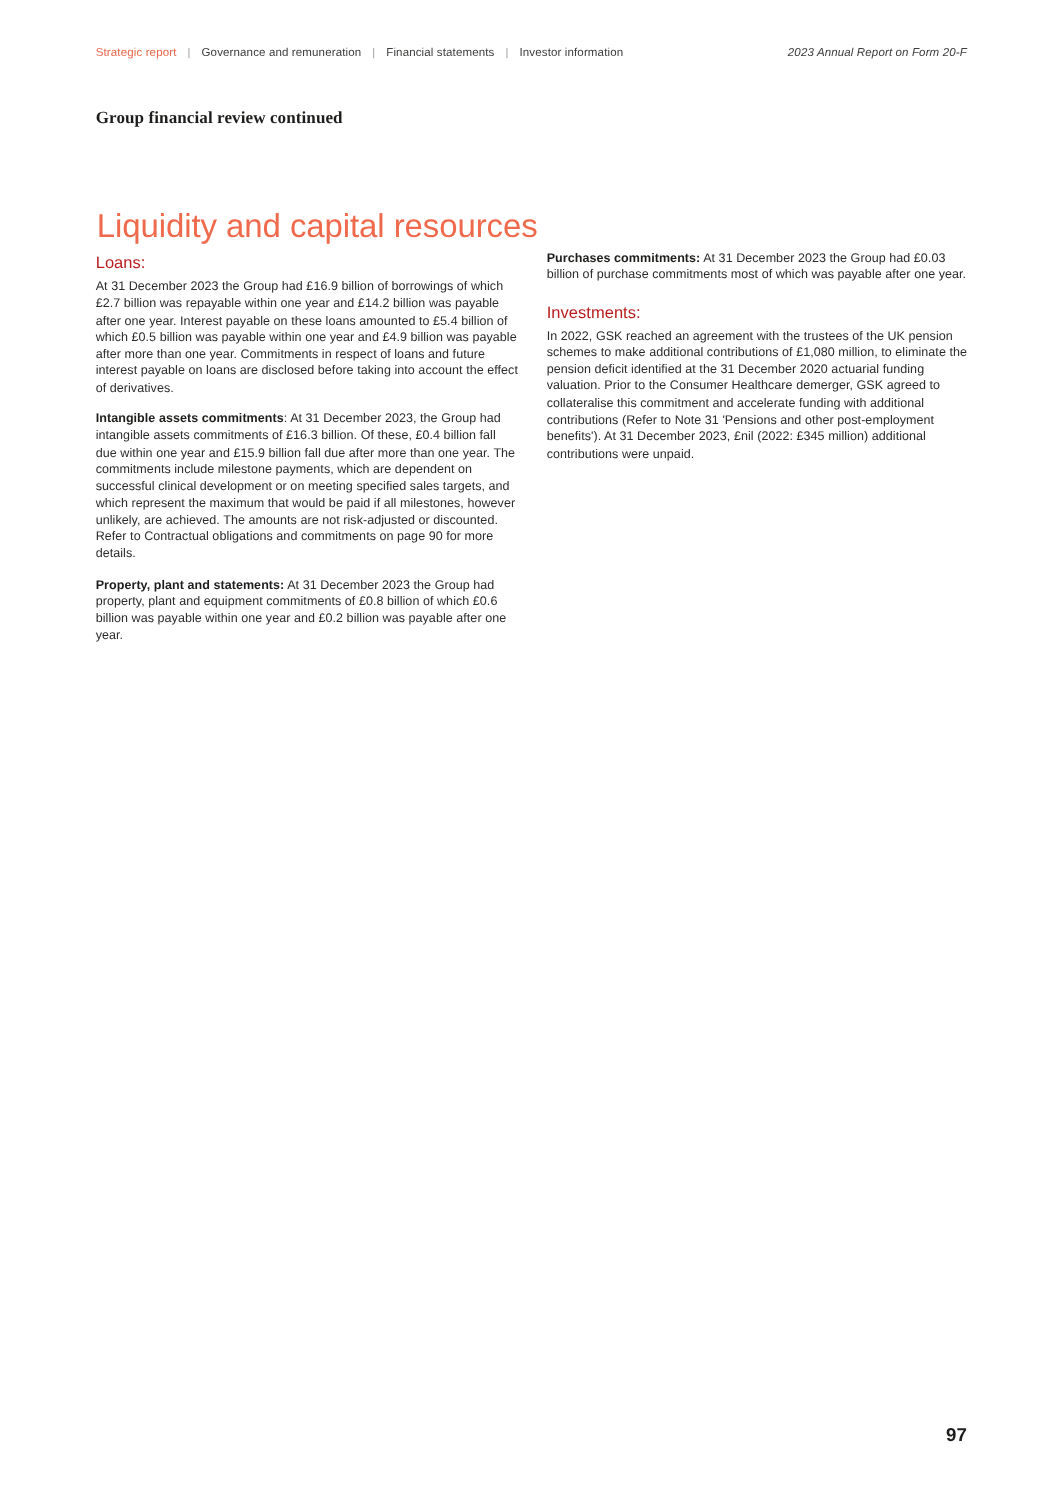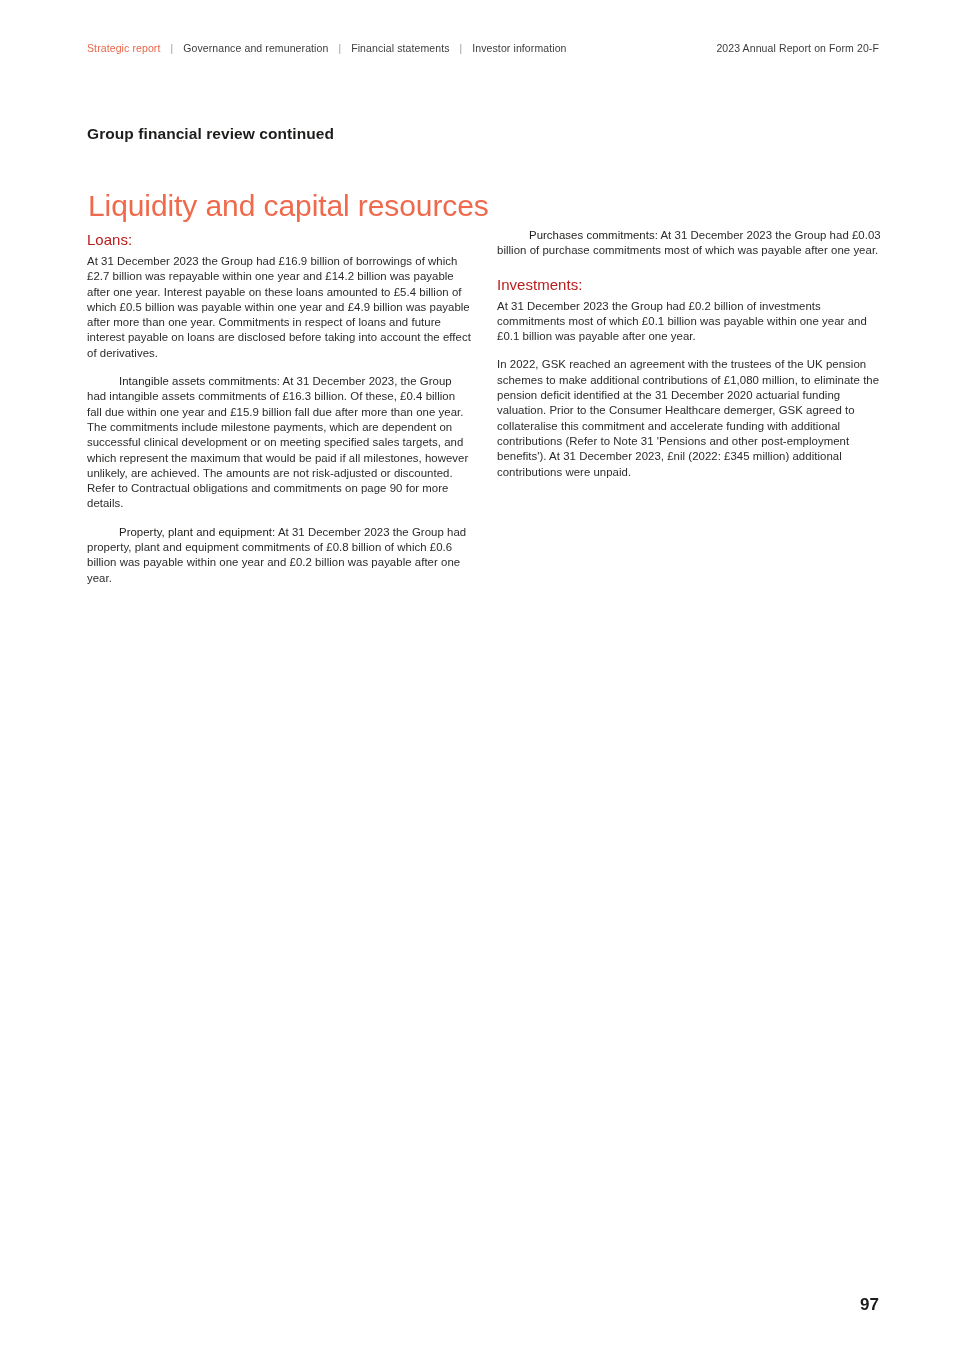--- a/index.html
+++ b/index.html
@@ -45,32 +45,34 @@
     color: #e8674a;
   }
   .header-nav .nav-sep {
     color: #9a9a9a;
     padding: 0 10px;
     font-size: 10px;
   }
   .header-doc-title {
     color: #3c3c3b;
     white-space: nowrap;
+    font-style: italic;
   }
 
   
   .section-kicker {
     position: absolute;
     left: 87px;
-    top: 124px;
+    top: 98px;
     font-size: 15.5px;
     line-height: 20px;
     font-weight: bold;
     color: #1d1d1b;
     letter-spacing: 0.005em;
+    font-family: Liberation Serif, serif;
   }
 
   
   .page-title {
     position: absolute;
     left: 86px;
     top: 186px;
     font-size: 30px;
     line-height: 36px;
     font-weight: normal;
@@ -110,23 +112,22 @@
     font-size: 11.4px;
     line-height: 15.3px;
     color: #2b2b2a;
     letter-spacing: 0.004em;
     text-align: left;
   }
   p.body-text:last-child {
     margin-bottom: 0;
   }
   p.body-text .lead-in {
-    font-weight: normal;
+    font-weight: bold;
     color: #1d1d1b;
-    margin-left: 32px;
   }
 
   
   .folio {
     position: absolute;
     right: 87px;
     top: 1298px;
     font-size: 17px;
     line-height: 14px;
     font-weight: bold;
@@ -159,32 +160,31 @@
 
     <div class="col">
 
       <h3 class="sub-heading">Loans:</h3>
 
       <p class="body-text"><span>At 31 December 2023 the Group had £16.9 billion of borrowings of which £2.7 billion was repayable within one year and £14.2 billion was payable after one year. Interest payable on these loans amounted to £5.4 billion of which £0.5 billion was payable within one year and £4.9 billion was payable after more than one year. Commitments in respect of loans and future interest payable on loans are disclosed before taking into account the effect of derivatives.</span></p>
 
       <p class="body-text"><span class="lead-in">Intangible assets commitments</span><span>: At 31 December 2023, the Group had intangible assets commitments of £16.3 billion. Of these, £0.4 billion fall due within one year and £15.9 billion fall due after more than one year. The commitments include milestone payments, which are dependent on successful clinical development or on meeting specified sales targets, and which represent the maximum that would be paid if all milestones, however unlikely, are achieved. The amounts are not risk-adjusted or discounted. Refer to Contractual obligations and commitments on page 90 for more details.</span></p>
 
 
-      <p class="body-text"><span class="lead-in">Property, plant and equipment:</span><span> At 31 December 2023 the Group had property, plant and equipment commitments of £0.8 billion of which £0.6 billion was payable within one year and £0.2 billion was payable after one year.</span></p>
+      <p class="body-text"><span class="lead-in">Property, plant and statements:</span><span> At 31 December 2023 the Group had property, plant and equipment commitments of £0.8 billion of which £0.6 billion was payable within one year and £0.2 billion was payable after one year.</span></p>
 
     </div>
 
     <div class="col">
 
       <p class="body-text"><span class="lead-in">Purchases commitments:</span><span> At 31 December 2023 the Group had £0.03 billion of purchase commitments most of which was payable after one year.</span></p>
 
 
       <h3 class="sub-heading spaced">Investments:</h3>
 
-      <p class="body-text"><span>At 31 December 2023 the Group had £0.2 billion of investments commitments most of which £0.1 billion was payable within one year and £0.1 billion was payable after one year.</span></p>
 
 
       <p class="body-text"><span>In 2022, GSK reached an agreement with the trustees of the UK pension schemes to make additional contributions of £1,080 million, to eliminate the pension deficit identified at the 31 December 2020 actuarial funding valuation. Prior to the Consumer Healthcare demerger, GSK agreed to collateralise this commitment and accelerate funding with additional contributions (Refer to Note 31 'Pensions and other post-employment benefits'). At 31 December 2023, £nil (2022: £345 million) additional contributions were unpaid.</span></p>
 
     </div>
 
   </div>
 
   <div class="folio">97</div>
 

